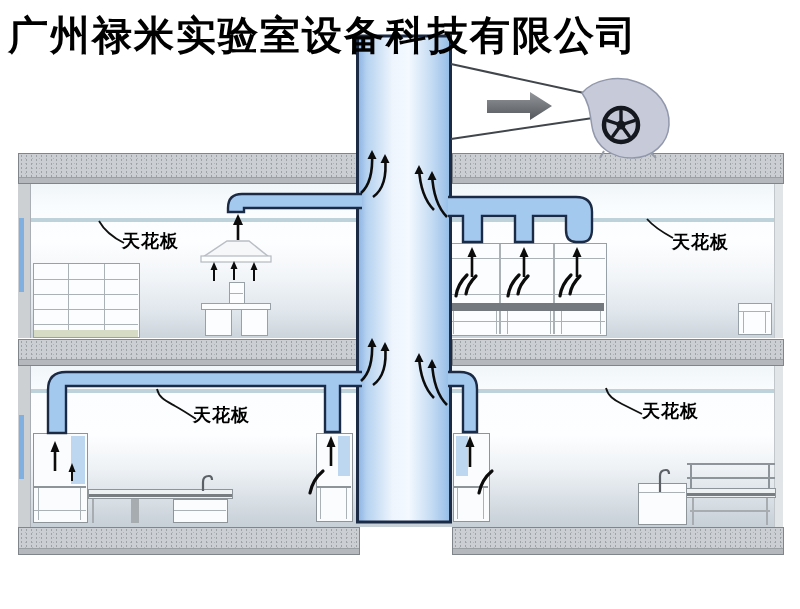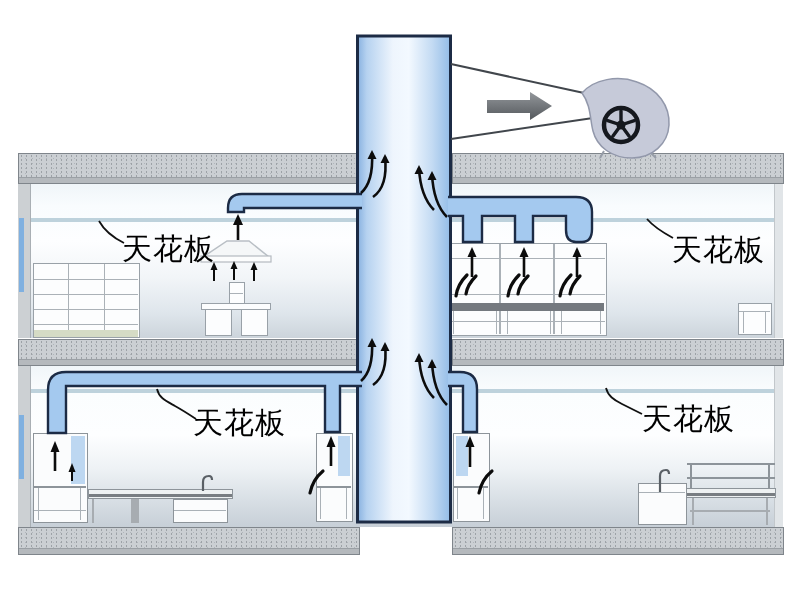--- a/index.html
+++ b/index.html
@@ -20,21 +20,21 @@
     background-size:5px 4px,7px 5px;background-position:0 0,3px 2px;}
   .slab-step{position:absolute;left:0;right:0;bottom:0;height:5px;background:#b5b9bd;border-top:1px solid #9ba0a5;}
   .furn{background:#fcfdfe;border:1.5px solid #99a1a8;box-sizing:border-box;}
   .furn2{background:#fbfcfd;border:1.5px solid #8d949a;box-sizing:border-box;}
   .lineh{background:#aab1b7;height:1px;}
   .linev{background:#aab1b7;width:1px;}
   .counter{background:#74797f;}
   .greenband{background:#d5dbc5;}
   .bluepatch{background:#bdd7f1;}
   #company-title{left:8px;top:12px;font-size:40px;font-weight:700;letter-spacing:2px;color:#000;white-space:nowrap;line-height:1.15;}
-  .ceil-label{font-size:30px;font-weight:400;letter-spacing:1px;color:#000;white-space:nowrap;}
+  .ceil-label{font-size:18px;font-weight:700;letter-spacing:1px;color:#000;white-space:nowrap;}
   svg.overlay{position:absolute;left:0;top:0;}
 </style>
 </head>
 <body>
 
 <div id="stage">
 
   <div class="abs room-upper"></div>
   <div class="abs room-lower"></div>
 
@@ -271,13 +271,14 @@
       <path d="M157,389 C159,398 166,401 175,406 C184,411 190,415 196,419"></path>
       <path d="M606,388 C608,396 614,400 622,404 C630,408 636,411 642,414"></path>
     </g>
   </svg>
 
   <div class="abs ceil-label" style="left:122px;top:229px;">天花板</div>
   <div class="abs ceil-label" style="left:672px;top:230px;">天花板</div>
   <div class="abs ceil-label" style="left:193px;top:403px;">天花板</div>
   <div class="abs ceil-label" style="left:642px;top:399px;">天花板</div>
 
+  <div id="company-title" class="abs">广州禄米实验室设备科技有限公司</div>
 </div>
 
 </body></html>

